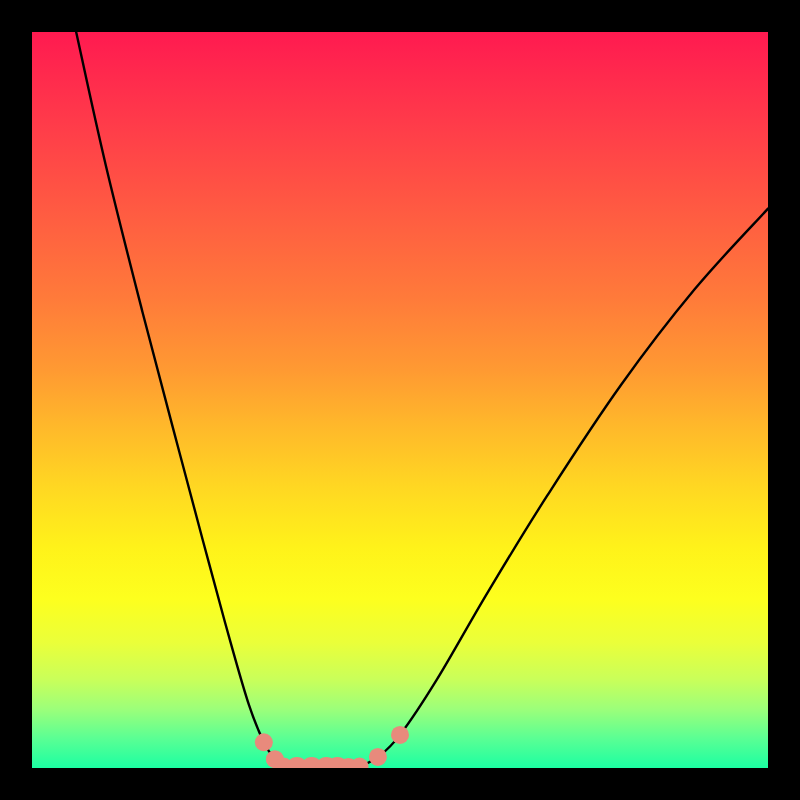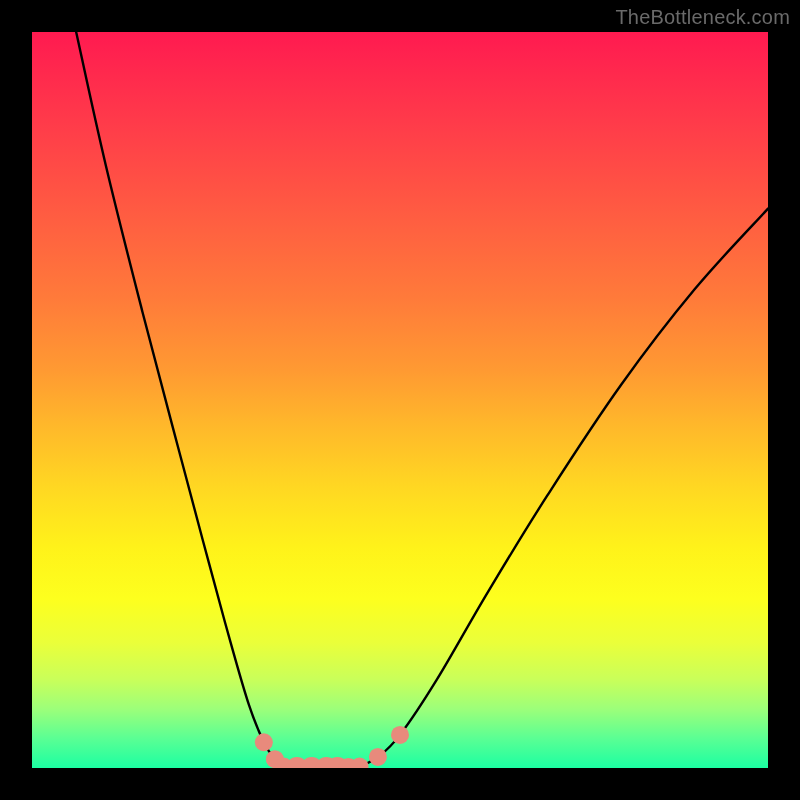--- a/index.html
+++ b/index.html
@@ -79,14 +79,13 @@
           <circle cx="279.68" cy="736.00" r="11.00" fill="#e88a7c" stroke="#e88a7c" stroke-width="0"></circle>
           <circle cx="294.40" cy="736.00" r="11.00" fill="#e88a7c" stroke="#e88a7c" stroke-width="0"></circle>
           <circle cx="305.44" cy="736.00" r="11.00" fill="#e88a7c" stroke="#e88a7c" stroke-width="0"></circle>
           <circle cx="316.48" cy="736.00" r="10.00" fill="#e88a7c" stroke="#e88a7c" stroke-width="0"></circle>
           <circle cx="327.52" cy="734.53" r="9.00" fill="#e88a7c" stroke="#e88a7c" stroke-width="0"></circle>
           <circle cx="345.92" cy="724.96" r="9.00" fill="#e88a7c" stroke="#e88a7c" stroke-width="0"></circle>
           <circle cx="368.00" cy="702.88" r="9.00" fill="#e88a7c" stroke="#e88a7c" stroke-width="0"></circle>
         </g>
     </svg>
   </div>
-  <div class="watermark">TheBottleneck.com</div>
 </div>
 
 </body></html>

